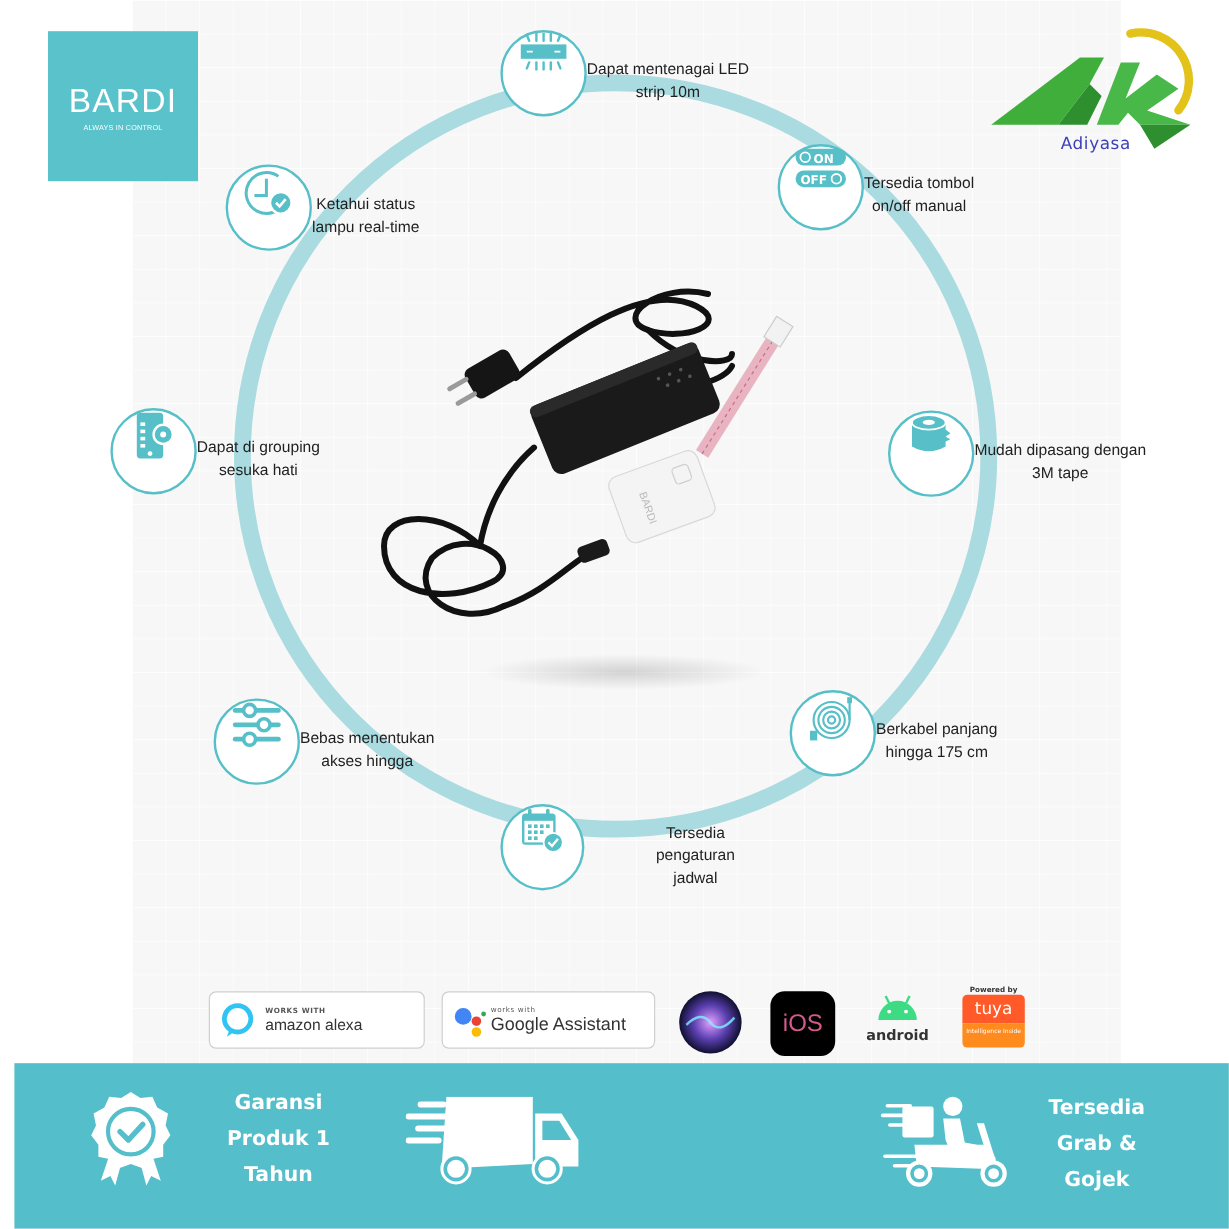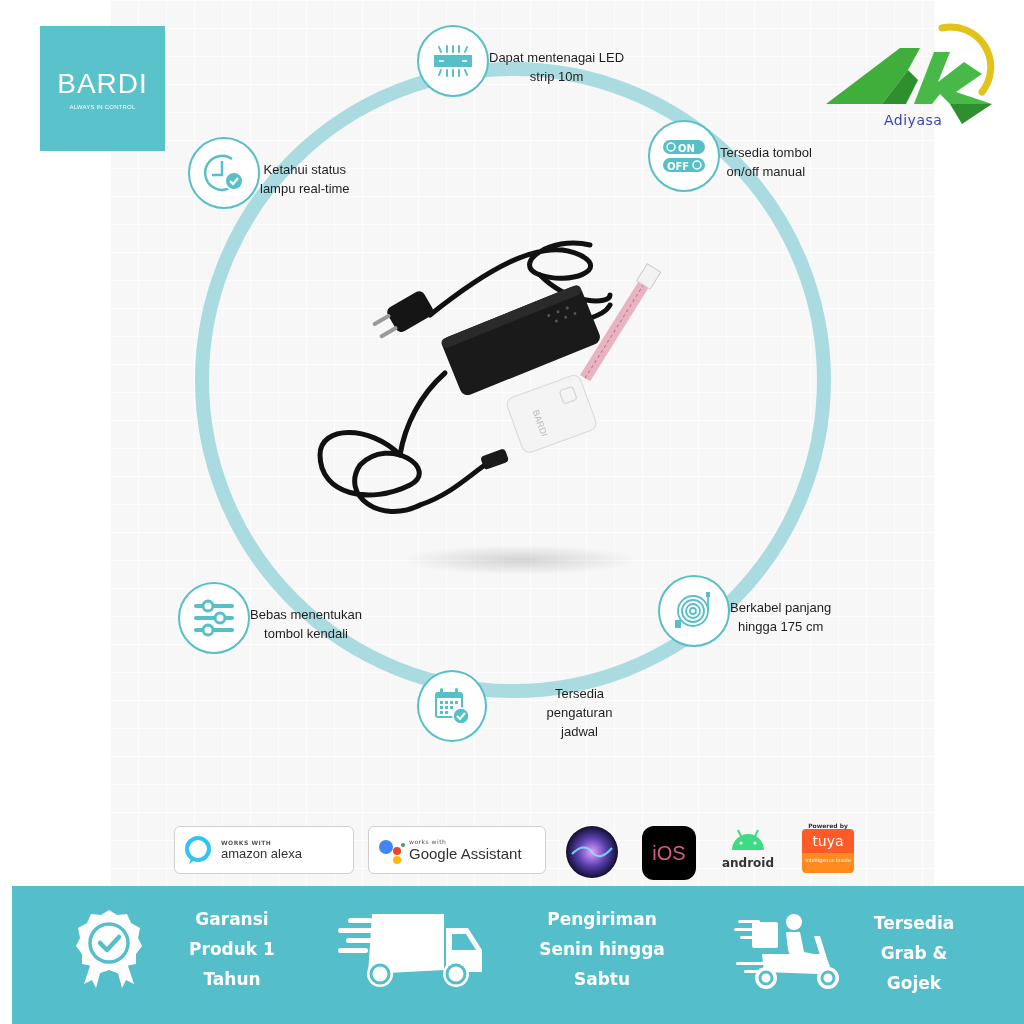--- a/index.html
+++ b/index.html
@@ -15,21 +15,21 @@
   .ring { position: absolute; left: 195px; top: 62px; width: 636px; height: 636px; border-radius: 50%;
     border: 14px solid #a9dbe0; }
   .brand { position: absolute; left: 40px; top: 26px; width: 125px; height: 125px; background: #59c2cb;
     display: flex; flex-direction: column; align-items: center; justify-content: center; color: #fff; }
   .brand .name { font-family: "Liberation Sans", sans-serif; font-size: 28px; font-weight: 300; letter-spacing: 1px; }
   .brand .tag { font-family: "Liberation Sans", sans-serif; font-size: 6px; margin-top: 4px; letter-spacing: 0.2px; }
   .seller { position: absolute; left: 822px; top: 22px; width: 200px; height: 118px; }
   .seller .label { position: absolute; left: 62px; top: 90px; font-family: "DejaVu Sans", sans-serif; font-size: 14px; color: #3b3fb8; letter-spacing: 0.5px; }
   .feature { position: absolute; display: flex; flex-direction: row; align-items: center; width: 220px; }
   .feature .circle { width: 72px; height: 72px; border-radius: 50%; border: 2.5px solid #56bfc7; background: #ffffff;
-    display: flex; align-items: center; justify-content: center; }
+    display: flex; align-items: flex-start; justify-content: center; }
   .feature .text { margin-top: 12px; font-family: "Liberation Sans", sans-serif; font-size: 13px; line-height: 19px; color: #1f1f1f; text-align: center; }
   .product { position: absolute; left: 310px; top: 225px; width: 370px; height: 360px; }
   .shadow { position: absolute; left: 400px; top: 545px; width: 240px; height: 30px; border-radius: 50%;
     background: radial-gradient(ellipse at center, rgba(0,0,0,0.15), rgba(0,0,0,0) 70%); }
   .badges { position: absolute; left: 172px; top: 820px; width: 700px; height: 62px; }
   .badge-box { position: absolute; top: 6px; height: 48px; border: 1.5px solid #cfcfcf; border-radius: 6px; background: #fff;
     display: flex; align-items: center; padding: 0 8px; }
   .badge-small { font-size: 6px; font-weight: bold; color: #555; letter-spacing: 0.5px; }
   .badge-big { font-family: "Liberation Sans", sans-serif; font-size: 13px; color: #333; }
   .footer { position: absolute; left: 12px; top: 886px; width: 1024px; height: 138px; background: #54bfca; }
@@ -95,20 +95,33 @@
         <text x="6" y="31.5" font-family="DejaVu Sans, sans-serif" font-size="10" font-weight="bold" fill="#fff">OFF</text>
         <circle cx="36" cy="27" r="4" fill="none" stroke="#fff" stroke-width="1.5"></circle>
       </svg>
     </div>
     <div class="text">
       <div>Tersedia tombol</div>
       <div>on/off manual</div>
     </div>
   </div>
 
+  <div class="feature" style="left:740px; top:342px;">
+    <div class="circle">
+      <svg width="40" height="36" viewBox="0 0 40 36">
+        <path d="M4 8 L4 28 Q18 36 32 28 L32 24 L36 22 L32 20 L36 17 L32 14 L32 8 Z" fill="#56bfc7"></path>
+        <ellipse cx="18" cy="8" rx="14" ry="6" fill="#56bfc7" stroke="#fff" stroke-width="1.5"></ellipse>
+        <ellipse cx="18" cy="8" rx="5" ry="2.2" fill="#fff"></ellipse>
+      </svg>
+    </div>
+    <div class="text">
+      <div>Mudah dipasang dengan</div>
+      <div>3M tape</div>
+    </div>
+  </div>
 
   <div class="feature" style="left:658px; top:575px;">
     <div class="circle">
       <svg width="46" height="46" viewBox="0 0 46 46">
         <g fill="none" stroke="#56bfc7" stroke-width="1.8">
           <circle cx="22" cy="23" r="15"></circle>
             <circle cx="22" cy="23" r="11"></circle>
             <circle cx="22" cy="23" r="7"></circle>
             <circle cx="22" cy="23" r="3"></circle>
           <path d="M37 23 L37 8"></path>
@@ -159,24 +172,45 @@
             <line x1="4" y1="20" x2="40" y2="20"></line>
             <line x1="4" y1="32" x2="40" y2="32"></line>
         </g>
         <circle cx="16" cy="8" r="5" fill="#fff" stroke="#56bfc7" stroke-width="3"></circle>
         <circle cx="28" cy="20" r="5" fill="#fff" stroke="#56bfc7" stroke-width="3"></circle>
         <circle cx="16" cy="32" r="5" fill="#fff" stroke="#56bfc7" stroke-width="3"></circle>
       </svg>
     </div>
     <div class="text">
       <div>Bebas menentukan</div>
-      <div>tombol kendali</div>
-    </div>
-  </div>
-
+      <div>akses hingga</div>
+    </div>
+  </div>
+
+  <div class="feature" style="left:92px; top:340px;">
+    <div class="circle">
+      <svg width="40" height="44" viewBox="0 0 40 44">
+        <rect x="6" y="2" width="22" height="38" rx="3" fill="#56bfc7"></rect>
+        <g fill="#fff">
+            <rect x="9" y="10" width="4" height="3"></rect>
+            <rect x="9" y="16" width="4" height="3"></rect>
+            <rect x="9" y="22" width="4" height="3"></rect>
+            <rect x="9" y="28" width="4" height="3"></rect>
+          </g>
+        <circle cx="17" cy="36" r="2" fill="#fff"></circle>
+        <circle cx="28" cy="20" r="9" fill="#fff"></circle>
+        <circle cx="28" cy="20" r="7" fill="#56bfc7"></circle>
+        <circle cx="28" cy="20" r="2.5" fill="#fff"></circle>
+      </svg>
+    </div>
+    <div class="text">
+      <div>Dapat di grouping</div>
+      <div>sesuka hati</div>
+    </div>
+  </div>
 
   <div class="feature" style="left:188px; top:137px;">
     <div class="circle">
       <svg width="44" height="44" viewBox="0 0 44 44">
         <path d="M30 8 A17 17 0 1 0 36 28" fill="none" stroke="#56bfc7" stroke-width="2.5"></path>
         <path d="M20 10 L20 24 L10 24" fill="none" stroke="#56bfc7" stroke-width="2.5"></path>
         <circle cx="32" cy="30" r="9" fill="#56bfc7" stroke="#fff" stroke-width="2"></circle>
         <path d="M28 30 L31 33 L36 27" stroke="#fff" stroke-width="2.2" fill="none"></path>
       </svg>
     </div>
@@ -309,25 +343,20 @@
         <rect x="0" y="34" width="30" height="5" rx="2.5"></rect>
         <path d="M34 0 L106 0 L106 56 L30 60 Z"></path>
         <path d="M108 14 L130 14 L144 36 L144 58 L108 58 Z"></path>
         <circle cx="42" cy="60" r="13"></circle>
         <circle cx="118" cy="60" r="13"></circle>
       </g>
       <path d="M114 20 L128 20 L138 36 L114 36 Z" fill="#54bfca"></path>
       <circle cx="42" cy="60" r="9" fill="none" stroke="#54bfca" stroke-width="3"></circle>
       <circle cx="118" cy="60" r="9" fill="none" stroke="#54bfca" stroke-width="3"></circle>
     </svg>
-    <div class="item-text" style="left:508px; top:18px; width:164px;">
-      <div>Pengiriman</div>
-      <div>Senin hingga</div>
-      <div>Sabtu</div>
-    </div>
     <svg style="position:absolute; left:722px; top:24px;" width="110" height="82" viewBox="0 0 110 82">
       <g fill="#fff">
         <rect x="4" y="10" width="22" height="3" rx="1.5"></rect>
         <rect x="0" y="18" width="26" height="3" rx="1.5"></rect>
         <rect x="6" y="26" width="20" height="3" rx="1.5"></rect>
         <rect x="2" y="52" width="30" height="3" rx="1.5"></rect>
         <rect x="10" y="60" width="26" height="3" rx="1.5"></rect>
         <rect x="18" y="12" width="26" height="26" rx="2"></rect>
         <circle cx="60" cy="12" r="8"></circle>
         <path d="M52 22 L66 22 L70 42 L80 44 L78 52 L58 50 L54 40 Z"></path>

